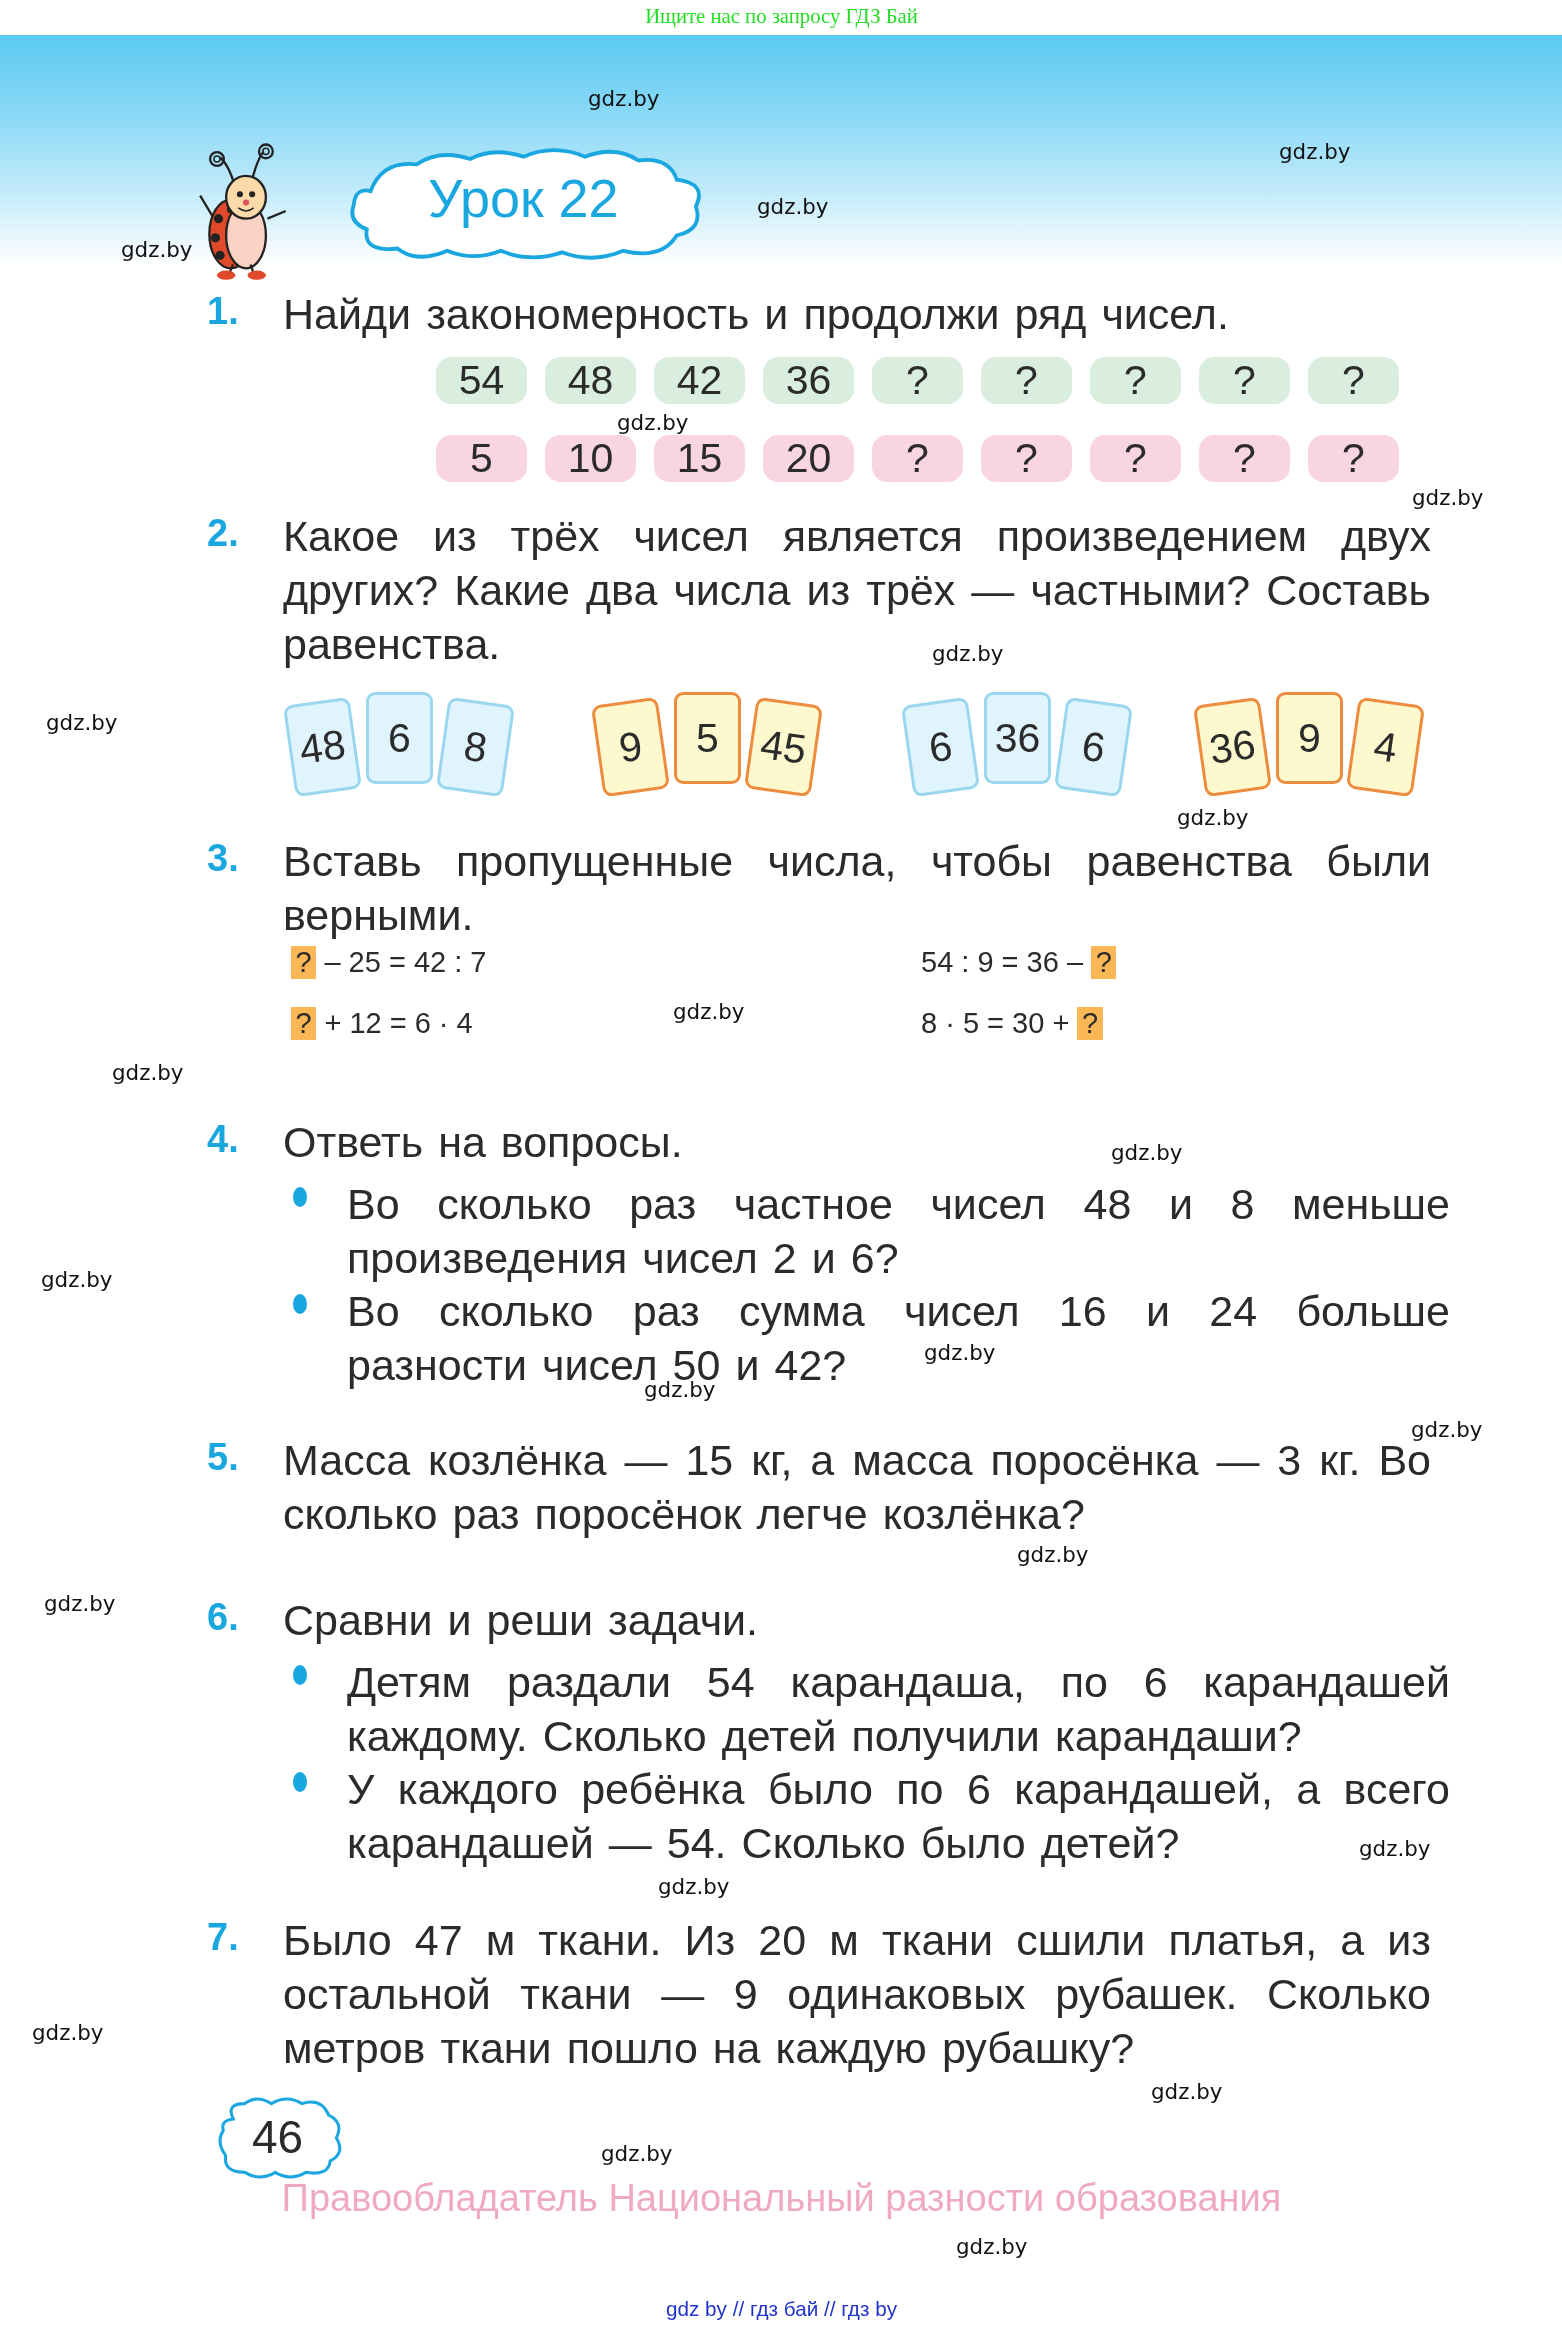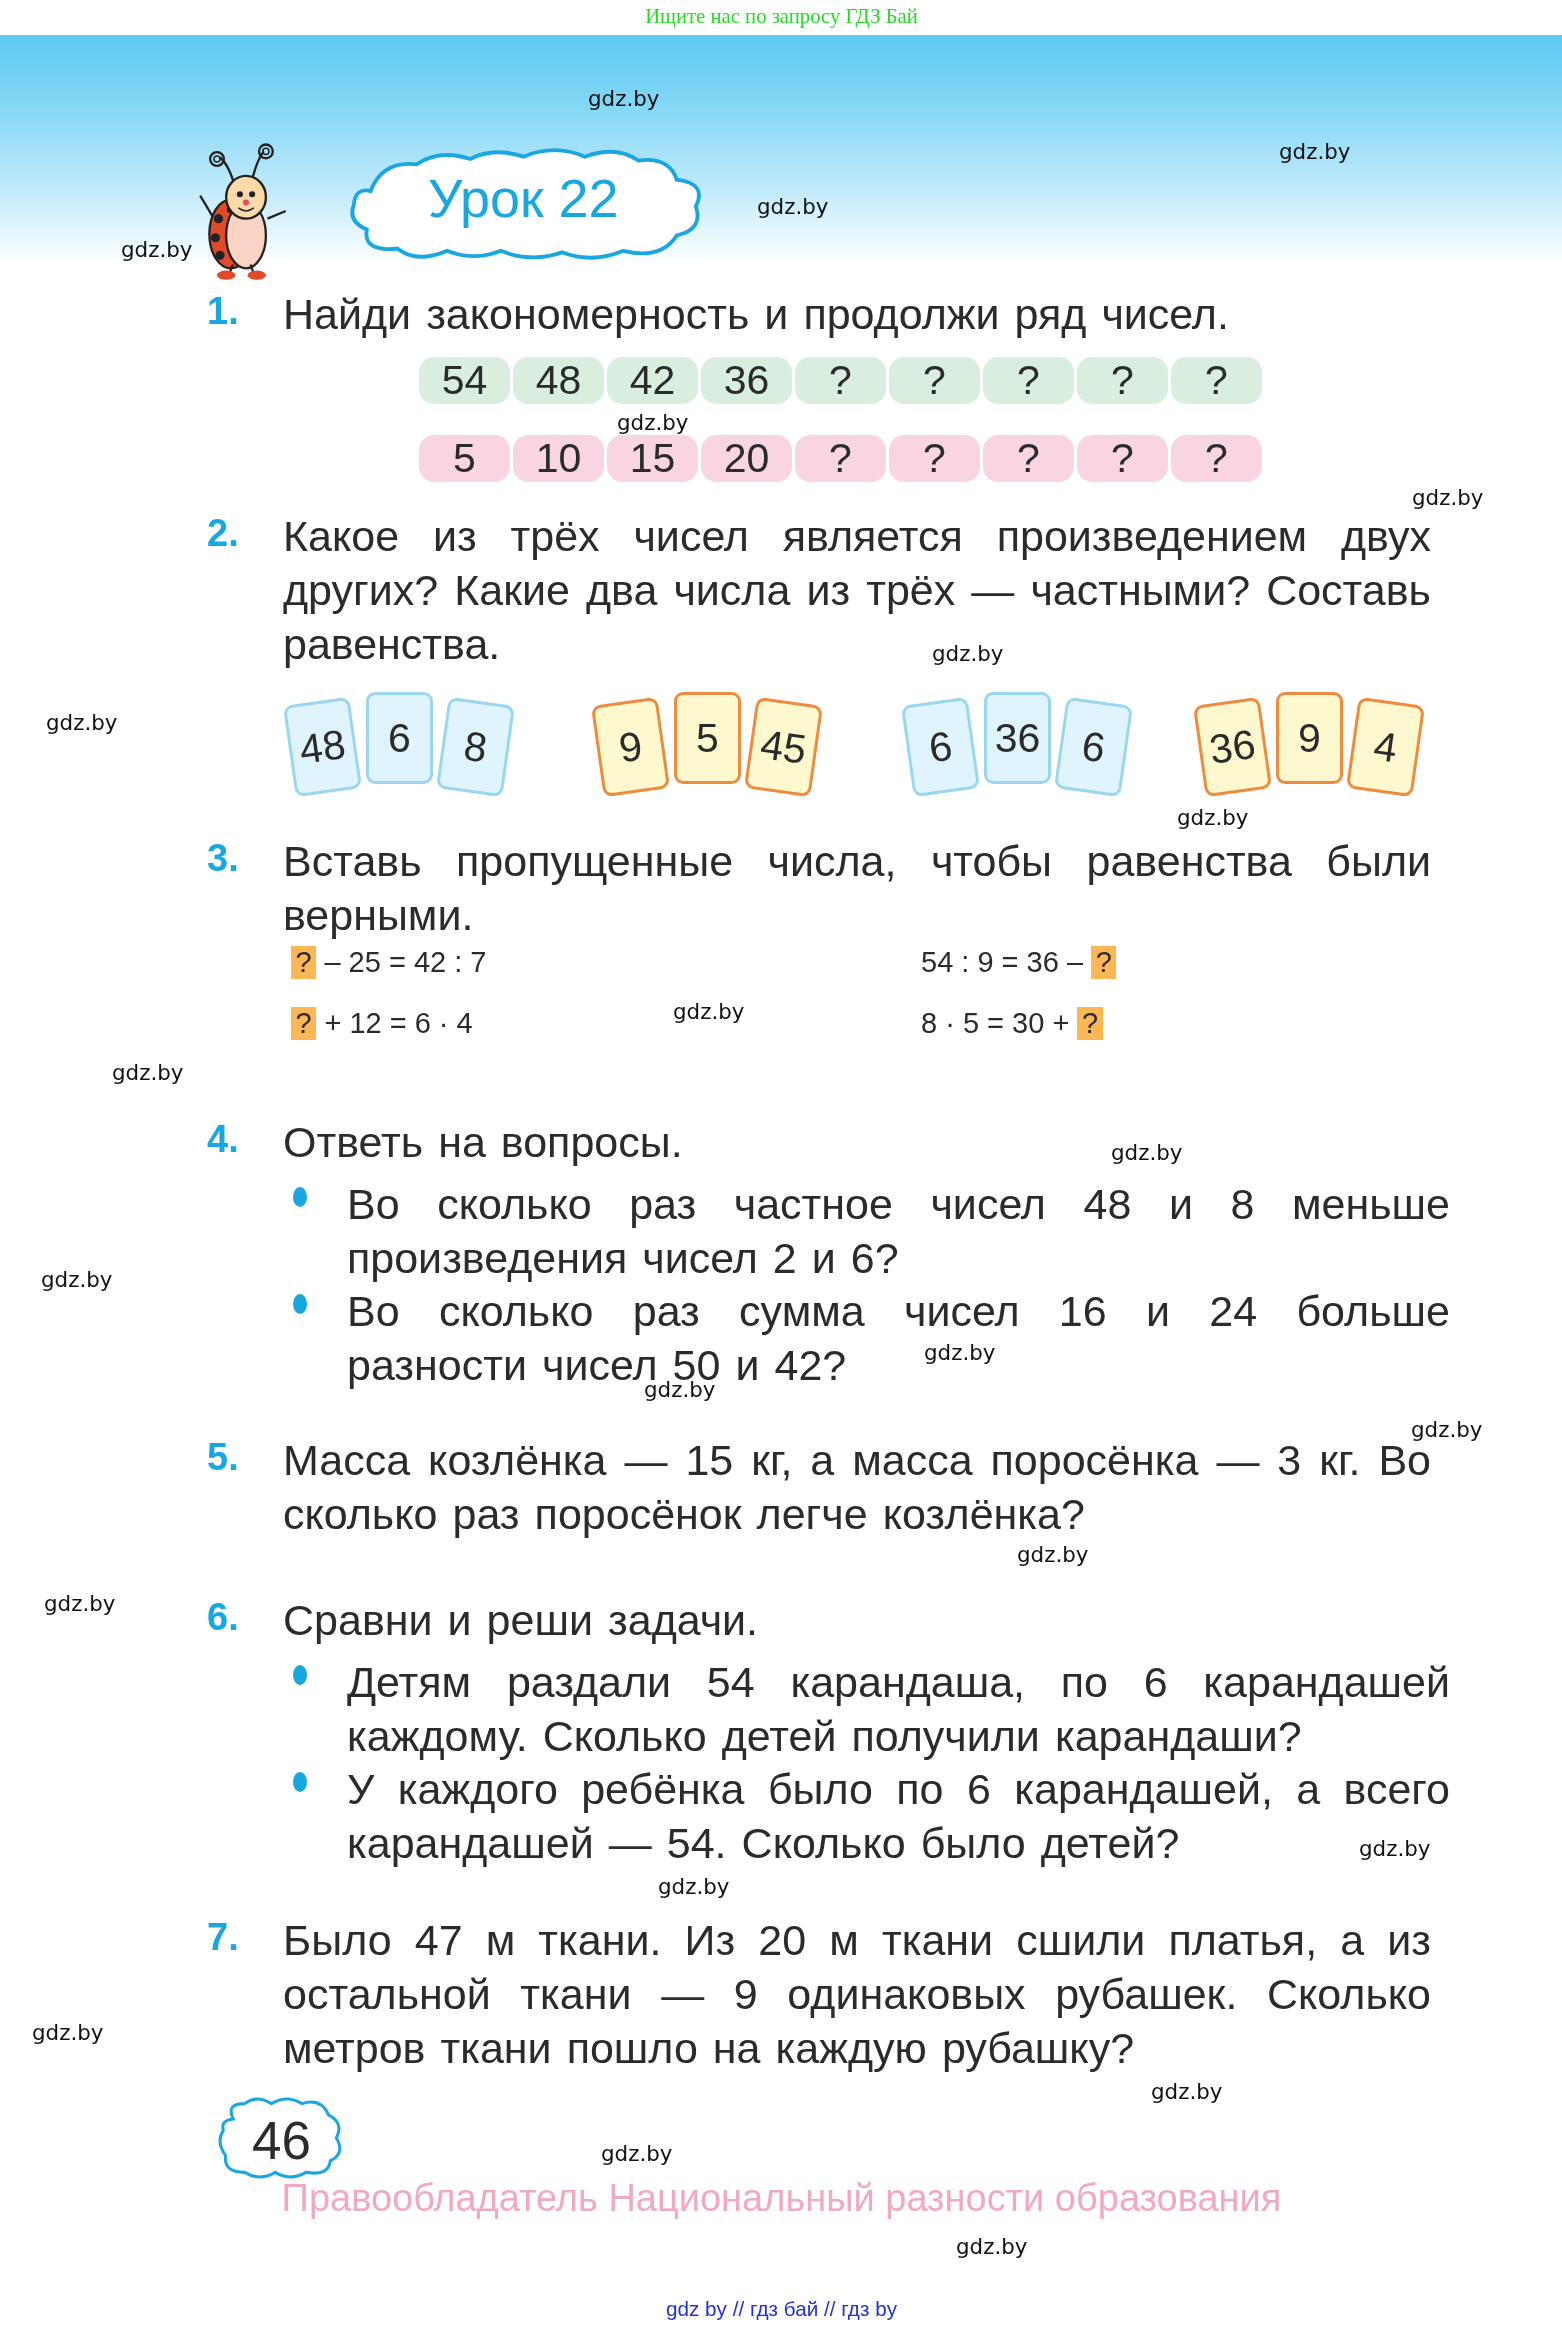--- a/index.html
+++ b/index.html
@@ -16,41 +16,41 @@
     background:linear-gradient(to bottom,#5ccaf2 0%,#8ad9f6 35%,#c6ecfb 70%,#ffffff 100%);
   }
   .wm { position:absolute; font-family:"DejaVu Sans", sans-serif; font-size:21.4px; color:#111; }
   .cloud { position:absolute; }
   .title-text { position:absolute; left:428px; top:167px; font-size:54px; color:#1aa7e0; font-family:Liberation Sans, sans-serif; }
 
   .task { position:absolute; left:207px; width:1224px; }
   .num { position:absolute; left:0; color:#1aa7e0; font-weight:bold; font-size:38px; }
   .txt { position:absolute; left:76px; width:1148px; font-size:43px; line-height:54px; color:#2b2b2b; text-align:justify; text-align-last:left; word-spacing:3.1px; }
 
-  .pillrow { position:absolute; left:419px; display:flex; gap:3px; }
+  .pillrow { position:absolute; left:436px; display:flex; gap:18px; }
   .pill { width:91px; height:47px; border-radius:15.3px; display:flex; align-items:center; justify-content:center; font-size:41px; color:#2b2b2b; }
   .pill.green { background:#d9eedf; }
   .pill.pink { background:#f9d4e2; }
 
   .cardgroup { position:absolute; width:237px; height:107px; }
   .card { position:absolute; width:67px; height:92px; border-radius:9.2px; display:flex; align-items:center; justify-content:center; font-size:41px; color:#2b2b2b; box-sizing:border-box; }
   .card.blue { background:#e0f4fd; border:3.1px solid #9bd6ef; }
   .card.yellow { background:#fdf8cd; border:3.1px solid #ed8c3e; }
   .card.l { left:6.1px; top:9.2px; transform:rotate(-8deg); }
   .card.m { left:83px; top:0px; }
   .card.r { left:159px; top:9.2px; transform:rotate(8deg); }
 
   .eq { position:absolute; font-size:29px; color:#2b2b2b; white-space:nowrap; }
   .q { display:inline-block; background:#fbb655; padding:0 4.6px; }
 
   .bullet { position:absolute; left:86px; width:13.8px; height:20px; border-radius:50%; background:#1aa7e0; }
   .btxt { position:absolute; left:140px; width:1103px; font-size:43px; line-height:54px; text-align:justify; text-align-last:left; word-spacing:3.1px;margin-top:8px; }
 
   .pagenum { position:absolute; left:214px; top:2096px; }
-  .pagenum-text { position:absolute; left:252px; top:2110px; font-size:53px; color:#2b2b2b; }
+  .pagenum-text { position:absolute; left:252px; top:2110px; font-size:46px; color:#2b2b2b; }
   .copyright { position:absolute; left:0; width:1563px; top:2177px; text-align:center; font-size:38px; color:#f0a9c2; }
   .footer { position:absolute; left:0; width:1563px; top:2297px; text-align:center; font-size:20.7px; color:#2233cc; }
 </style>
 </head>
 <body>
 
 <div class="topbar">
   <span>Ищите нас по запросу ГДЗ Бай</span>
 </div>
 

